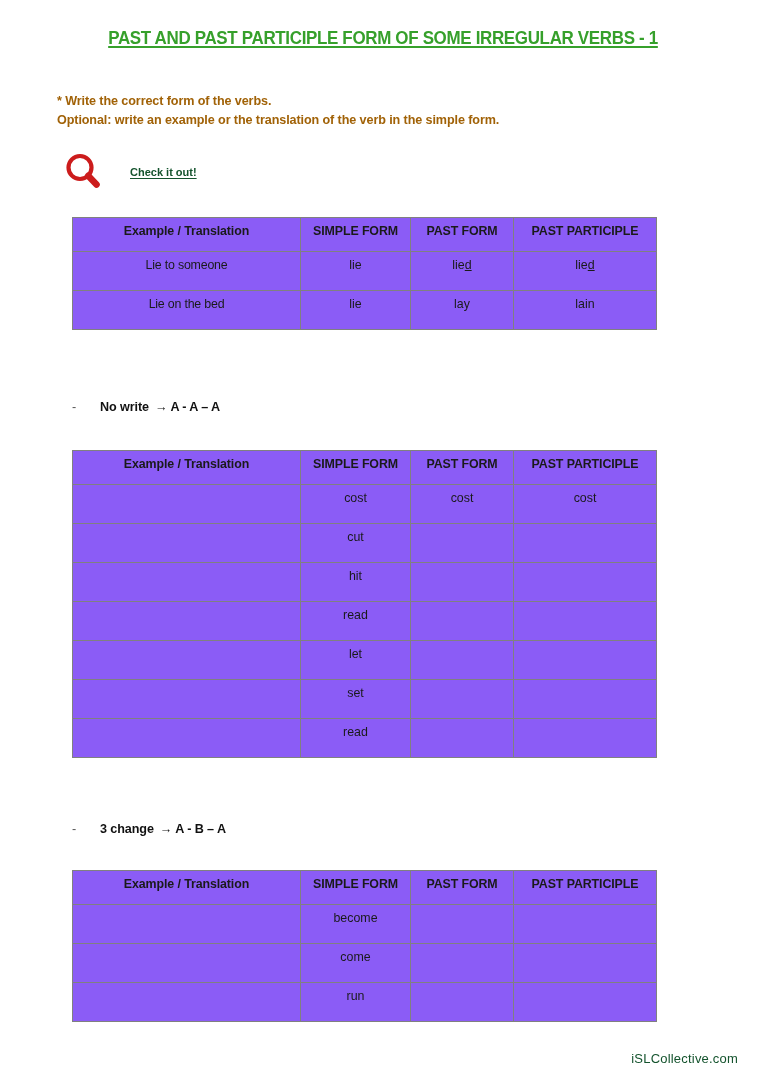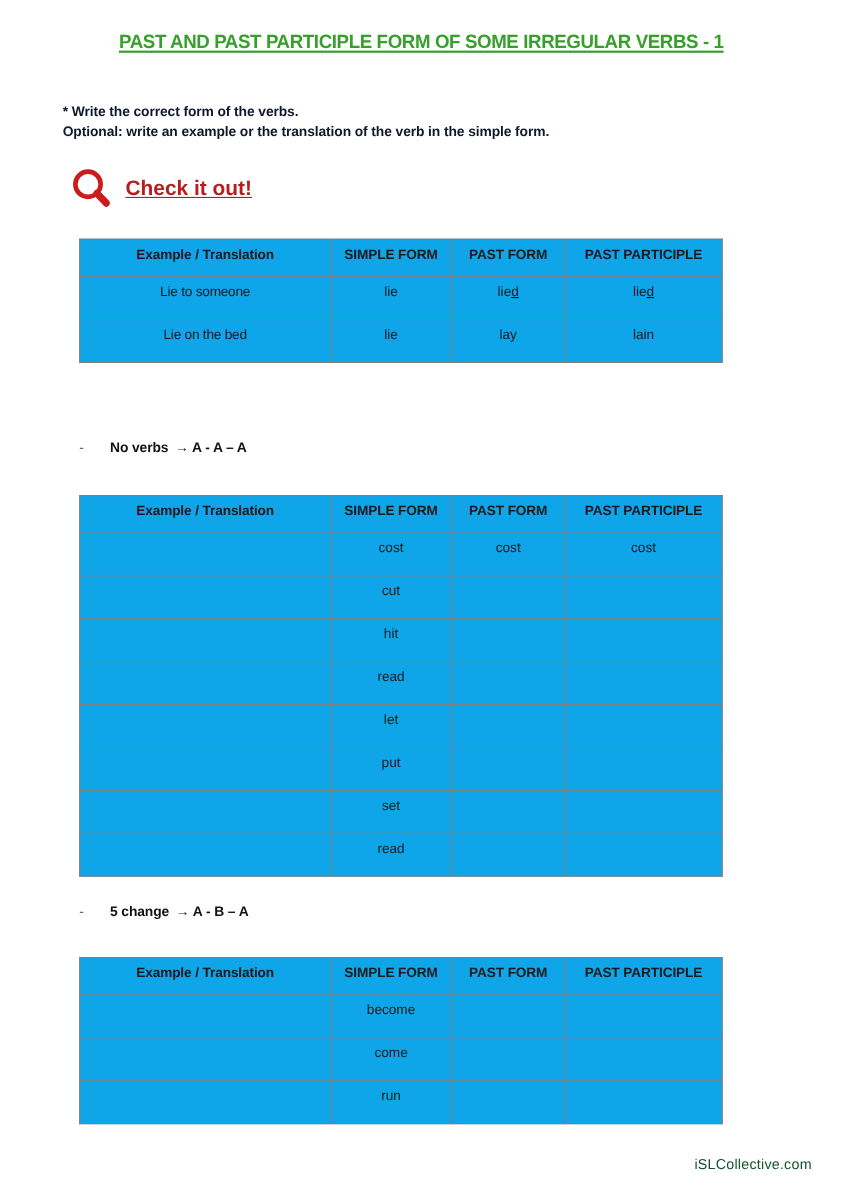--- a/index.html
+++ b/index.html
@@ -43,57 +43,57 @@
 
   
   .instructions {
     position: absolute;
     left: 57px;
     top: 92px;
     font-size: 12.6px;
     font-weight: bold;
     line-height: 1.52;
     letter-spacing: -0.1px;
-    color: #0f172a;
+    color: #a16207;
   }
   .instructions div { white-space: nowrap; }
 
   
   .checkout-row {
     position: absolute;
     left: 62px;
     top: 150px;
     height: 44px;
     display: flex;
     align-items: center;
   }
   .magnifier {
     width: 44px;
     height: 42px;
     display: block;
   }
   .checkout-label {
-    margin-left: 8px;
-    font-size: 19px;
-    font-weight: bold;
-    color: #b91c1c;
+    margin-left: 24px;
+    font-size: 11px;
+    font-weight: bold;
+    color: #14532d;
     text-decoration: underline;
     text-underline-offset: 2px;
     text-decoration-thickness: 1.4px;
     white-space: nowrap;
   }
 
   
   .vtable {
     position: absolute;
     left: 72px;
     width: 584px;
     border-collapse: collapse;
     table-layout: fixed;
-    background: #0ea5e9;
+    background: #8b5cf6;
   }
   .vtable th, .vtable td {
     border: 1px solid #808080;
     vertical-align: top;
     padding: 6px 4px 0 4px;
     text-align: center;
     font-size: 12.4px;
     font-weight: normal;
     color: #1a1a1a;
   }
@@ -200,21 +200,21 @@
         <tr>
           <td class="cell-example">Lie on the bed</td>
           <td class="cell-simple">lie</td>
           <td>lay</td>
           <td>lain</td>
         </tr>
       </tbody>
   </table>
 
   <div class="rule-line" id="rule-1">
-    <span class="dash">-</span><span>No verbs</span><span class="arrow">→</span><span>A - A – A</span>
+    <span class="dash">-</span><span>No write</span><span class="arrow">→</span><span>A - A – A</span>
   </div>
 
   <table class="vtable" id="table-2">
     <colgroup>
       <col class="col-example">
         <col class="col-simple">
         <col class="col-past">
         <col class="col-part">
     </colgroup>
     <thead>
@@ -251,41 +251,35 @@
           <td></td>
         </tr>
         <tr>
           <td class="cell-example"></td>
           <td class="cell-simple">let</td>
           <td></td>
           <td></td>
         </tr>
         <tr>
           <td class="cell-example"></td>
-          <td class="cell-simple">put</td>
-          <td></td>
-          <td></td>
-        </tr>
-        <tr>
-          <td class="cell-example"></td>
           <td class="cell-simple">set</td>
           <td></td>
           <td></td>
         </tr>
         <tr>
           <td class="cell-example"></td>
           <td class="cell-simple">read</td>
           <td></td>
           <td></td>
         </tr>
       </tbody>
   </table>
 
   <div class="rule-line" id="rule-2">
-    <span class="dash">-</span><span>5 change</span><span class="arrow">→</span><span>A - B – A</span>
+    <span class="dash">-</span><span>3 change</span><span class="arrow">→</span><span>A - B – A</span>
   </div>
 
   <table class="vtable" id="table-3">
     <colgroup>
       <col class="col-example">
         <col class="col-simple">
         <col class="col-past">
         <col class="col-part">
     </colgroup>
     <thead>

